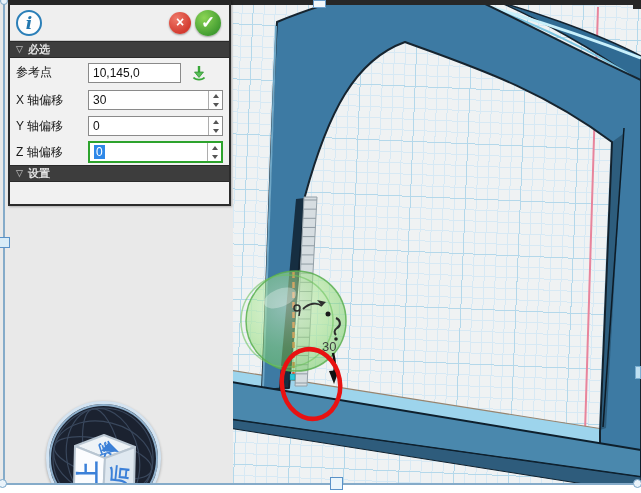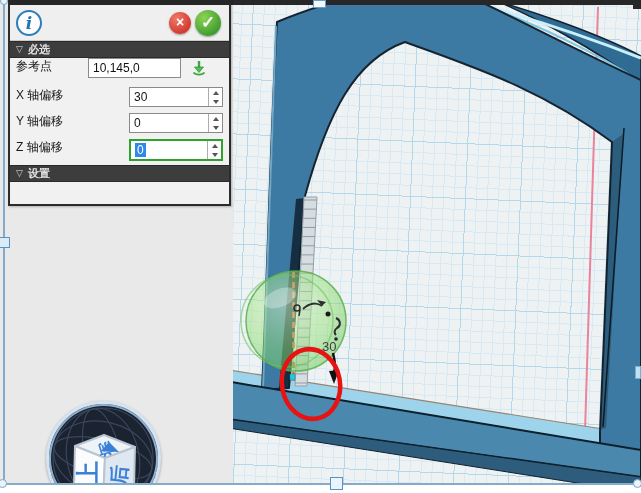--- a/index.html
+++ b/index.html
@@ -60,30 +60,30 @@
     background:radial-gradient(circle at 35% 30%,#8bd455,#3f9a2f 75%);
     color:#fff;font:bold 17px/25px "Liberation Sans",sans-serif;text-align:center;
     box-shadow:0 1px 2px rgba(0,0,0,.35);
   }
   .section-bar{
     height:17px;background:#3d3d3d;color:#e2e2e2;
     font:bold 11px/17px "Liberation Sans",sans-serif;
     display:flex;align-items:center;border-top:1px solid #2a2a2a;border-bottom:1px solid #2a2a2a;
   }
   .tri{color:#9a9a9a;font-size:9px;margin:0 5px 0 6px;}
-  .row{display:flex;padding:0 6px;}
+  .row{display:flex;align-items:center;padding:0 6px;}
   .row-label{width:72px;font-size:12px;color:#1a1a1a;flex:0 0 72px;}
   .txt-input{
     height:20px;background:#fff;border:1px solid #8a8a8a;
     font-size:12px;color:#111;display:flex;align-items:center;padding-left:4px;
   }
   .ref-row{height:29px;}
   .ref-input{width:93px;}
   .pick-icon{width:22px;height:20px;margin-left:7px;display:flex;align-items:center;justify-content:center;}
-  .num-row{height:26px;gap:41px;}
+  .num-row{height:26px;}
   .num-input{flex:1;padding-left:0;}
   .num-val{flex:1;padding-left:4px;}
   .spinner{width:14px;height:18px;border-left:1px solid #adadad;display:flex;flex-direction:column;}
   .spin-btn{flex:1;display:flex;align-items:center;justify-content:center;}
   .tri-up{width:0;height:0;border-left:3px solid transparent;border-right:3px solid transparent;border-bottom:4px solid #555;}
   .tri-dn{width:0;height:0;border-left:3px solid transparent;border-right:3px solid transparent;border-top:4px solid #555;}
   .z-input{border:2px solid #2da32d;height:22px;}
   .sel-val{background:#2f88e8;color:#fff;padding:0 2px;}
   .plane-row{height:26px;margin-top:2px;}
   .plane-input{flex:1;}

